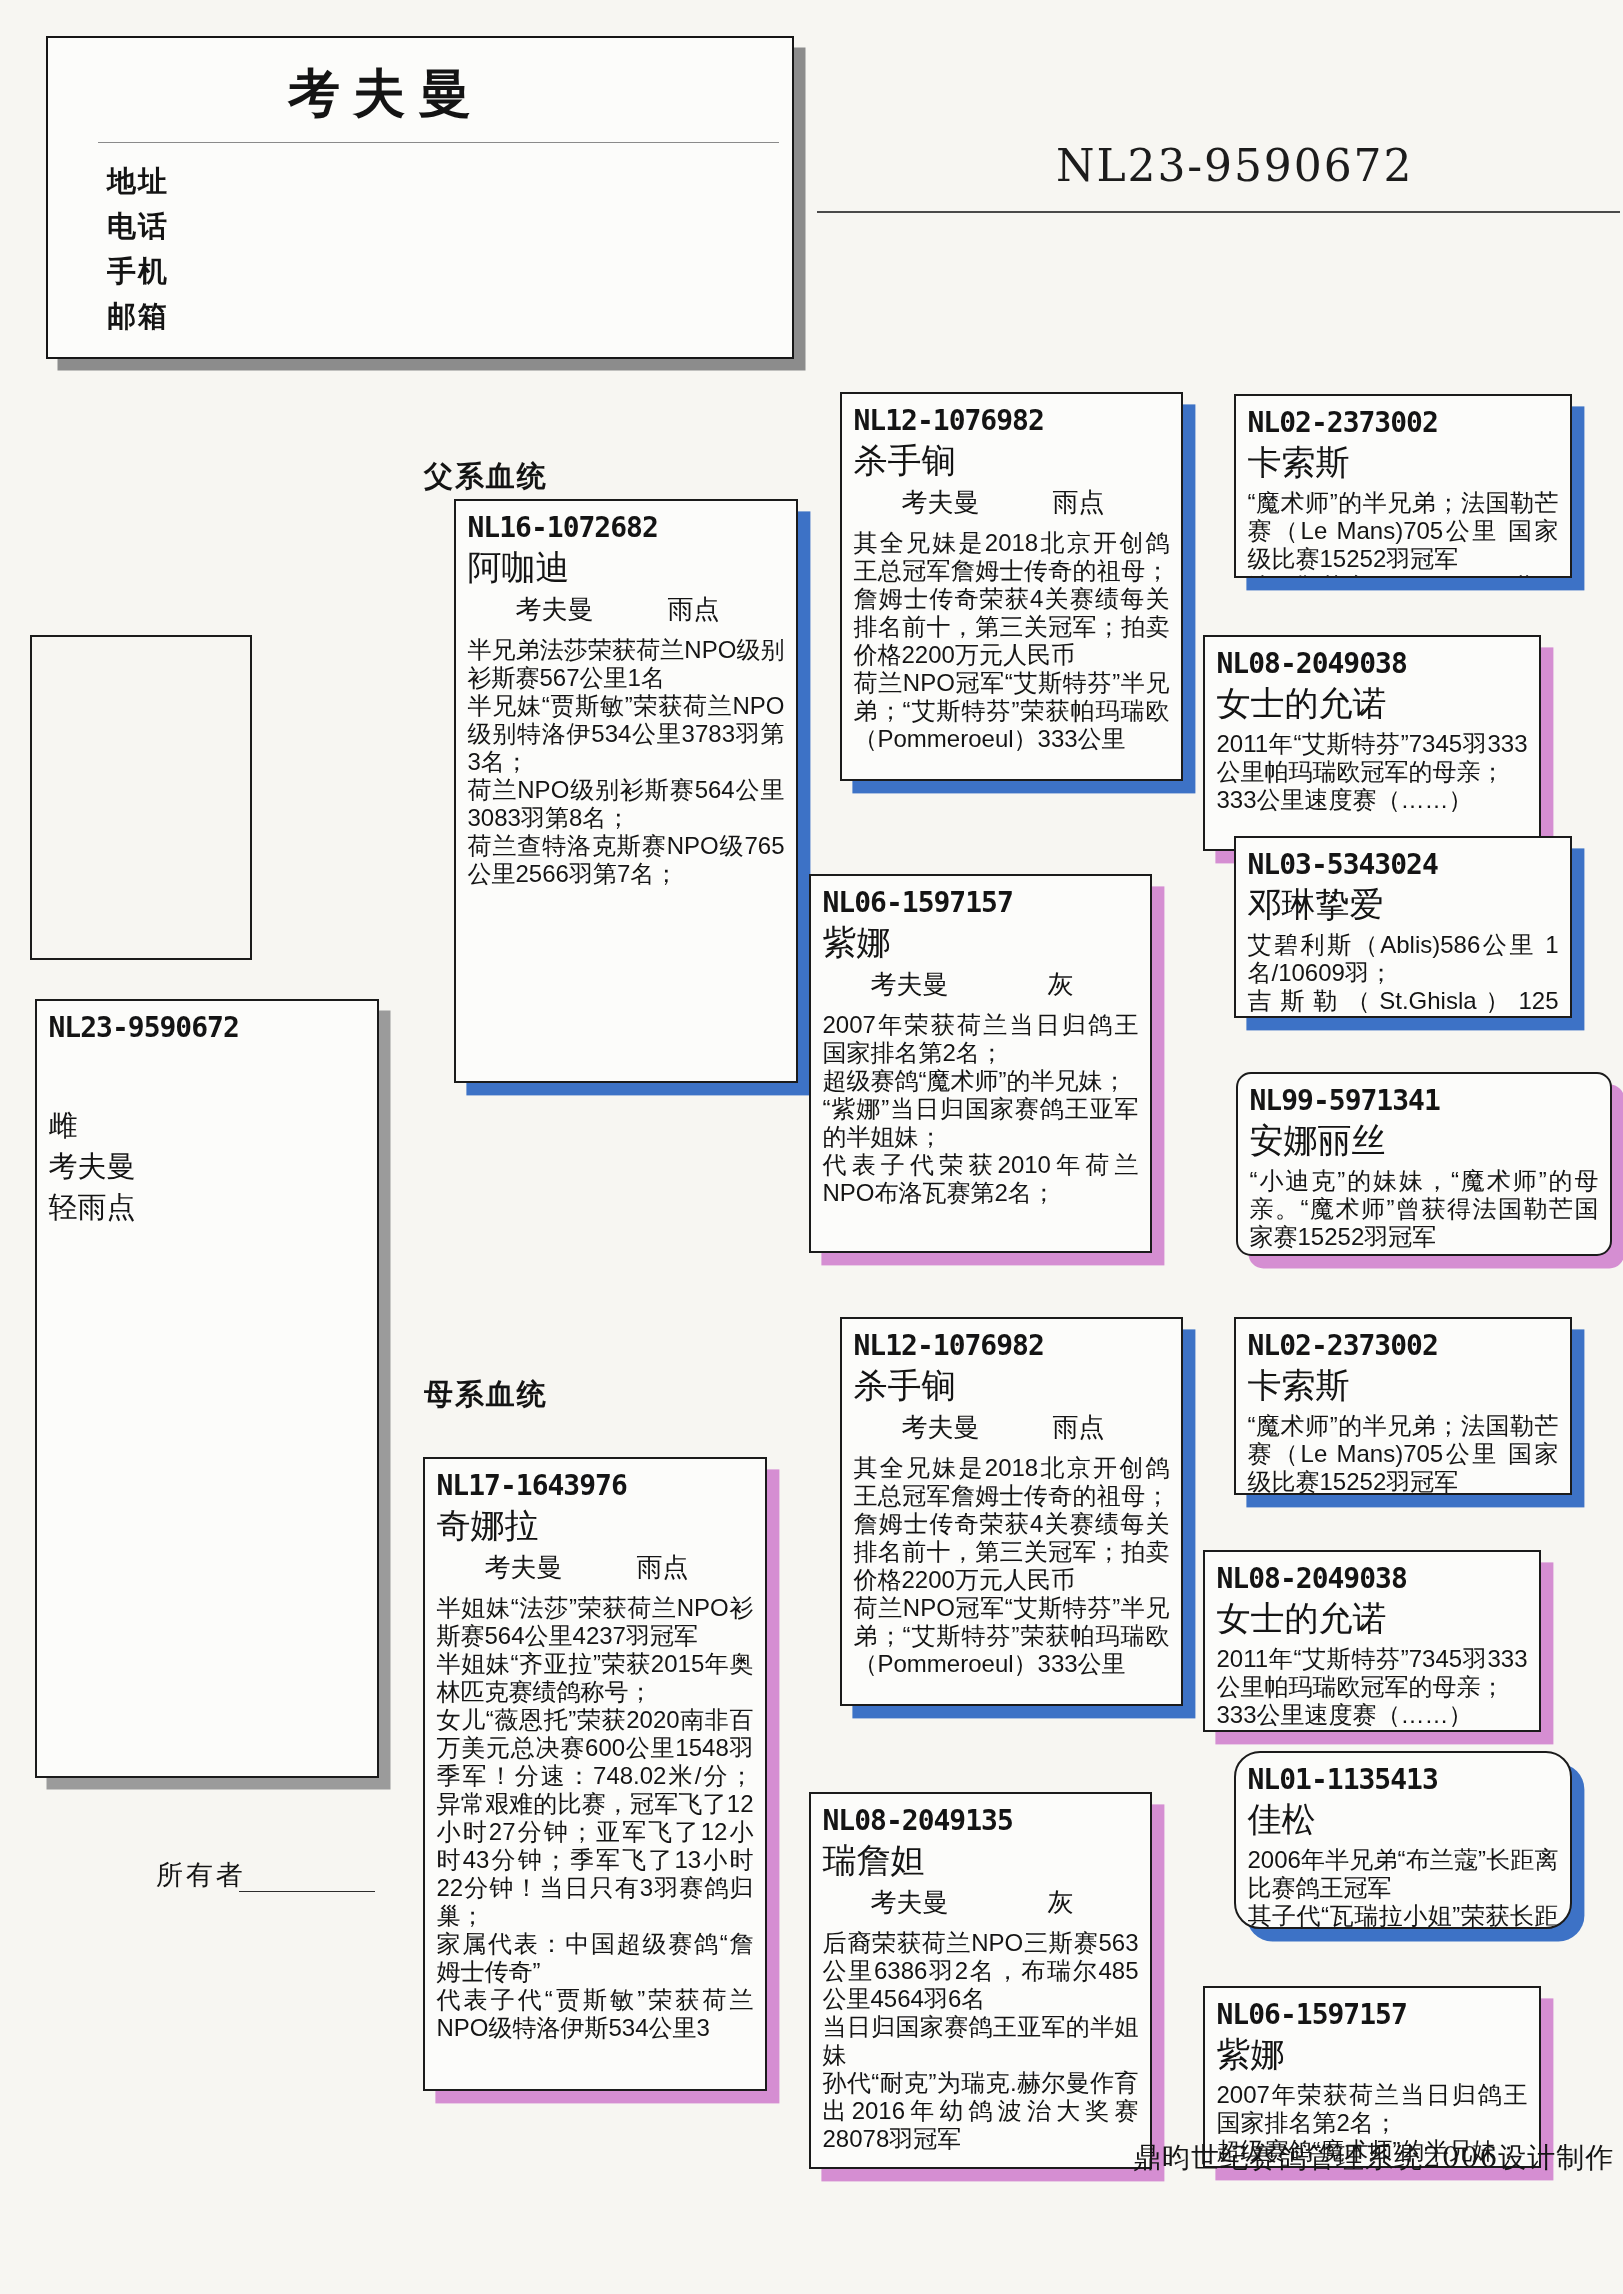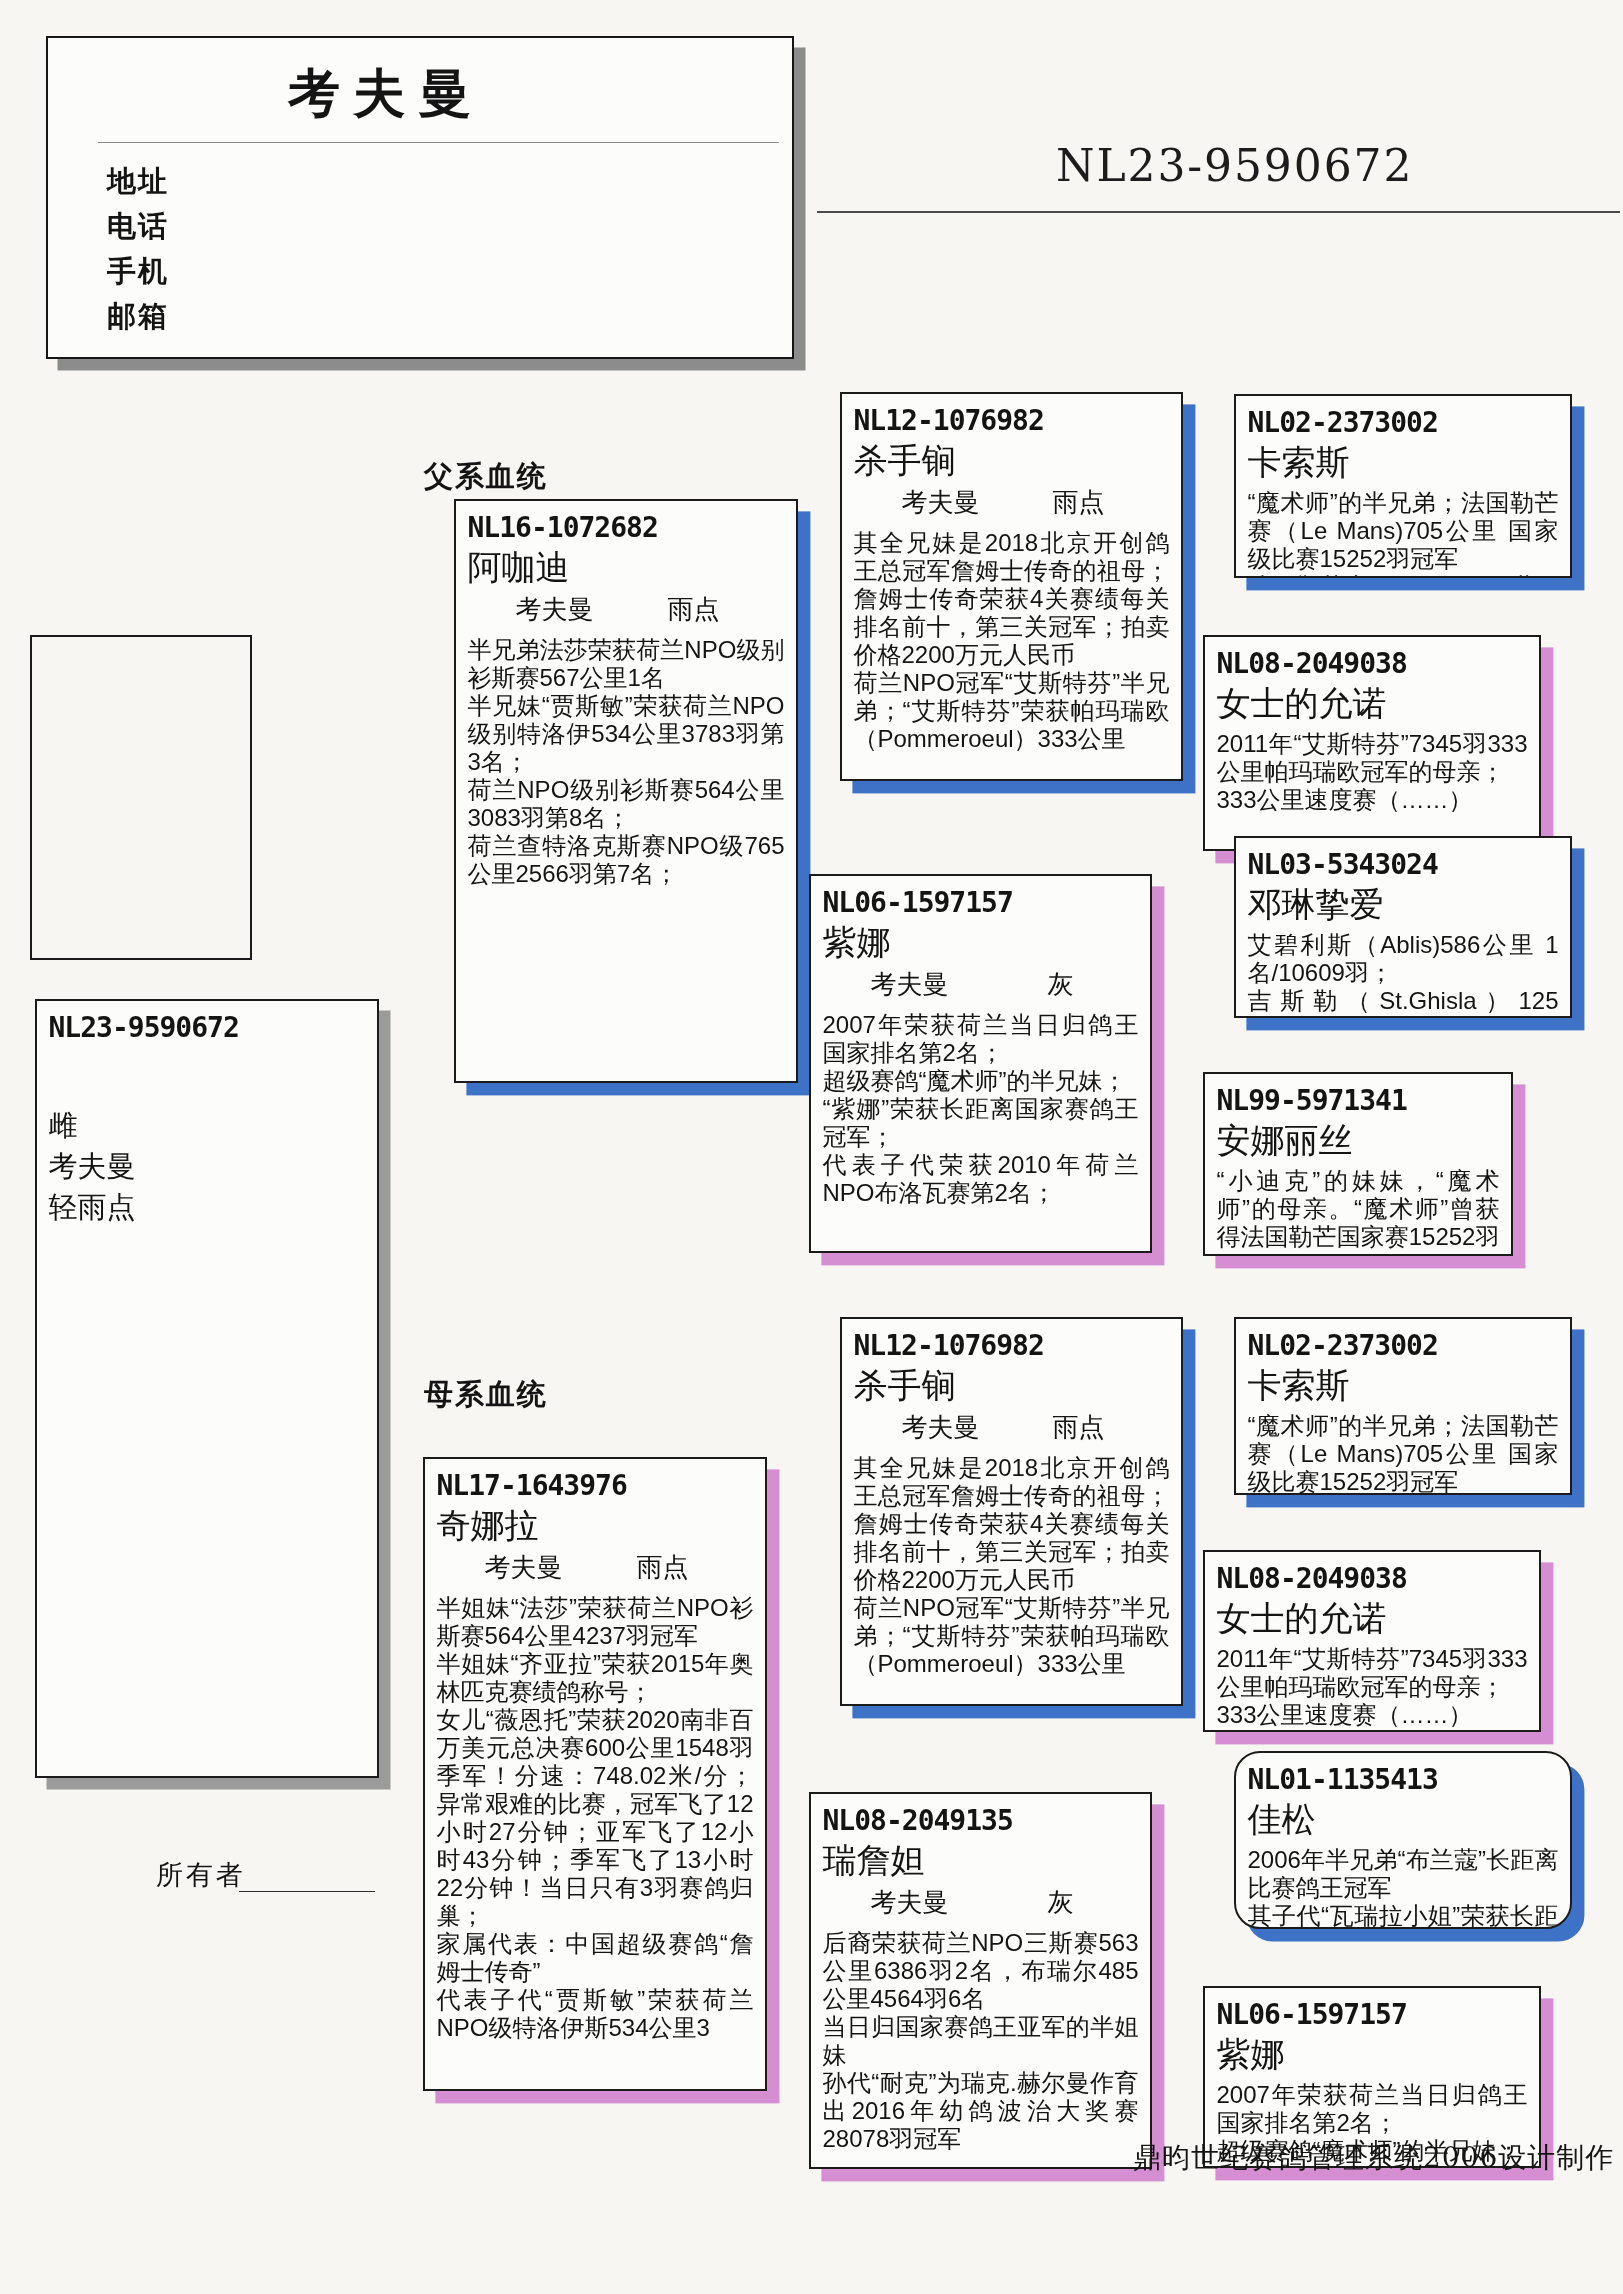--- a/index.html
+++ b/index.html
@@ -169,21 +169,21 @@
   <div class="pbox pink" style="left:809px;top:834px;width:343px;height:379px;">
     <div class="ring">NL06-1597157</div>
     <div class="bname">紫娜</div>
     <div class="sline">
       <span class="strain">考夫曼</span>
       <span class="pcolor">灰</span>
     </div>
     <div class="pbody">
         <div class="para">2007年荣获荷兰当日归鸽王国家排名第2名；</div>
         <div class="para">超级赛鸽“魔术师”的半兄妹；</div>
-        <div class="para">“紫娜”荣获长距离国家赛鸽王冠军；</div>
+        <div class="para">“紫娜”当日归国家赛鸽王亚军的半姐妹；</div>
         <div class="para">代表子代荣获2010年荷兰NPO布洛瓦赛第2名；</div>
       </div>
   </div>
 
   <div class="pbox blue" style="left:809px;top:1317px;width:343px;height:389px;">
     <div class="ring">NL12-1076982</div>
     <div class="bname">杀手锏</div>
     <div class="sline">
       <span class="strain">考夫曼</span>
       <span class="pcolor">雨点</span>
@@ -228,21 +228,21 @@
 
   <div class="pbox blue" style="left:1203px;top:836px;width:338px;height:182px;">
     <div class="ring">NL03-5343024</div>
     <div class="bname">邓琳挚爱</div>
     <div class="pbody">
         <div class="para">艾碧利斯（Ablis)586公里 1名/10609羽；</div>
         <div class="para">吉斯勒（St.Ghisla）125 名/4577羽；</div>
       </div>
   </div>
 
-  <div class="pbox pink" style="left:1203px;top:1032px;width:310px;height:184px;">
+  <div class="pbox pink" style="left:1236px;top:1032px;width:376px;height:184px;border-radius:15px;">
     <div class="ring">NL99-5971341</div>
     <div class="bname">安娜丽丝</div>
     <div class="pbody">
         <div class="para">“小迪克”的妹妹，“魔术师”的母亲。“魔术师”曾获得法国勒芒国家赛15252羽冠军</div>
       </div>
   </div>
 
   <div class="pbox blue" style="left:1203px;top:1317px;width:338px;height:178px;">
     <div class="ring">NL02-2373002</div>
     <div class="bname">卡索斯</div>

